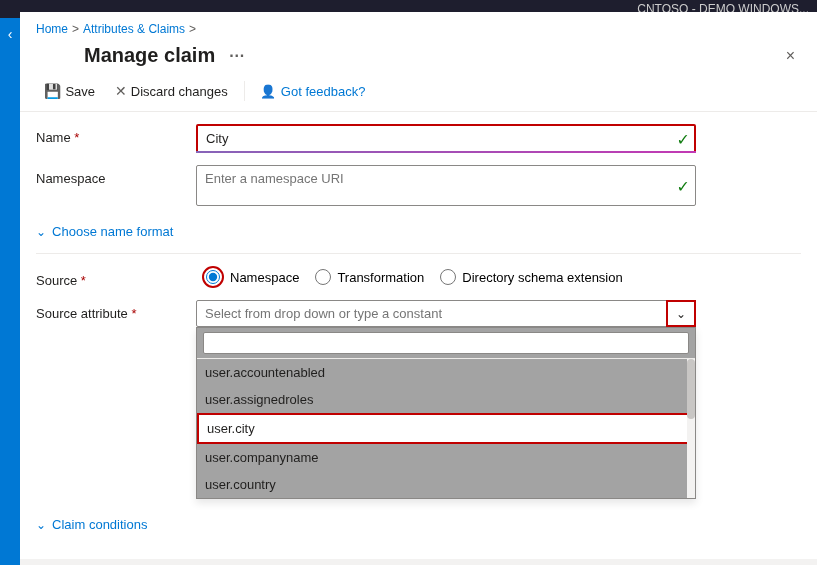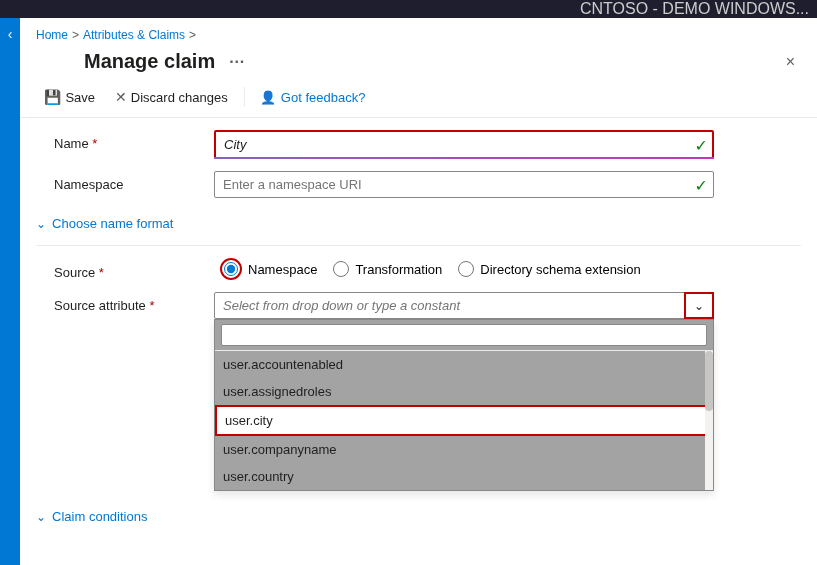--- a/index.html
+++ b/index.html
@@ -14,21 +14,21 @@
     .top-bar {
       background: #1e1e2e;
       height: 18px;
       display: flex;
       align-items: center;
       justify-content: flex-end;
       padding-right: 8px;
     }
     .top-bar-text {
       color: #ccc;
-      font-size: 16px;
+      font-size: 12px;
       padding-left: 36px;
     }
     .sidebar {
       position: absolute;
       left: 0;
       top: 18px;
       width: 20px;
       height: 547px;
       background: #0078d4;
       display: flex;
@@ -37,21 +37,21 @@
       padding-top: 8px;
     }
     .sidebar-chevron {
       color: white;
       font-size: 14px;
       cursor: pointer;
     }
     .main-content {
       position: absolute;
       left: 20px;
-      top: 18px;
+      top: 12px;
       width: 797px;
       height: 547px;
       background: #ffffff;
       overflow: hidden;
     }
     .breadcrumb {
       padding: 10px 16px 4px 16px;
       font-size: 12px;
       color: #0078d4;
       display: flex;
@@ -139,38 +139,36 @@
       display: flex;
       align-items: flex-start;
       margin-bottom: 12px;
     }
     .form-label {
       width: 160px;
       padding-top: 6px;
       font-size: 13px;
       color: #201f1e;
       flex-shrink: 0;
-      margin-left: 18px;
     }
     .required-star {
       color: #a80000;
     }
     .form-input-area {
       flex: 1;
     }
     .text-input {
       width: 100%;
       max-width: 500px;
       border: 1px solid #8a8886;
       border-radius: 2px;
       padding: 5px 8px;
       font-size: 13px;
       outline: none;
       color: #201f1e;
-      font-style: italic;
     }
     .check-icon {
       position: absolute;
       right: 6px;
       top: 50%;
       transform: translateY(-50%);
       color: #107c10;
       font-size: 16px;
     }
     .namespace-input {
@@ -370,21 +368,21 @@
         </div>
       </div>
     </div>
 
     <div class="form-row">
       <div class="form-label">
         <span>Namespace</span>
       </div>
       <div class="form-input-area">
         <div style="position:relative; max-width:500px;">
-          <input class="namespace-input" style="width: 100%; border: 1px solid rgb(138, 136, 134); border-radius: 2px; padding: 5px 28px 5px 8px; font-size: 13px; color: rgb(161, 159, 157);" placeholder="Enter a namespace URI">
+          <input class="namespace-input" style="width: 100%; border: 1px solid rgb(138, 136, 134); border-radius: 2px; padding: 5px 28px 19px 8px; font-size: 13px; color: rgb(161, 159, 157);" placeholder="Enter a namespace URI">
           <span style="position:absolute; right:6px; top:50%; transform:translateY(-50%); color:#107c10; font-size:16px;">✓</span>
         </div>
       </div>
     </div>
 
     <div class="collapsible-row">
       <span class="collapsible-icon">⌄</span>
       <span>Choose name format</span>
     </div>
 

